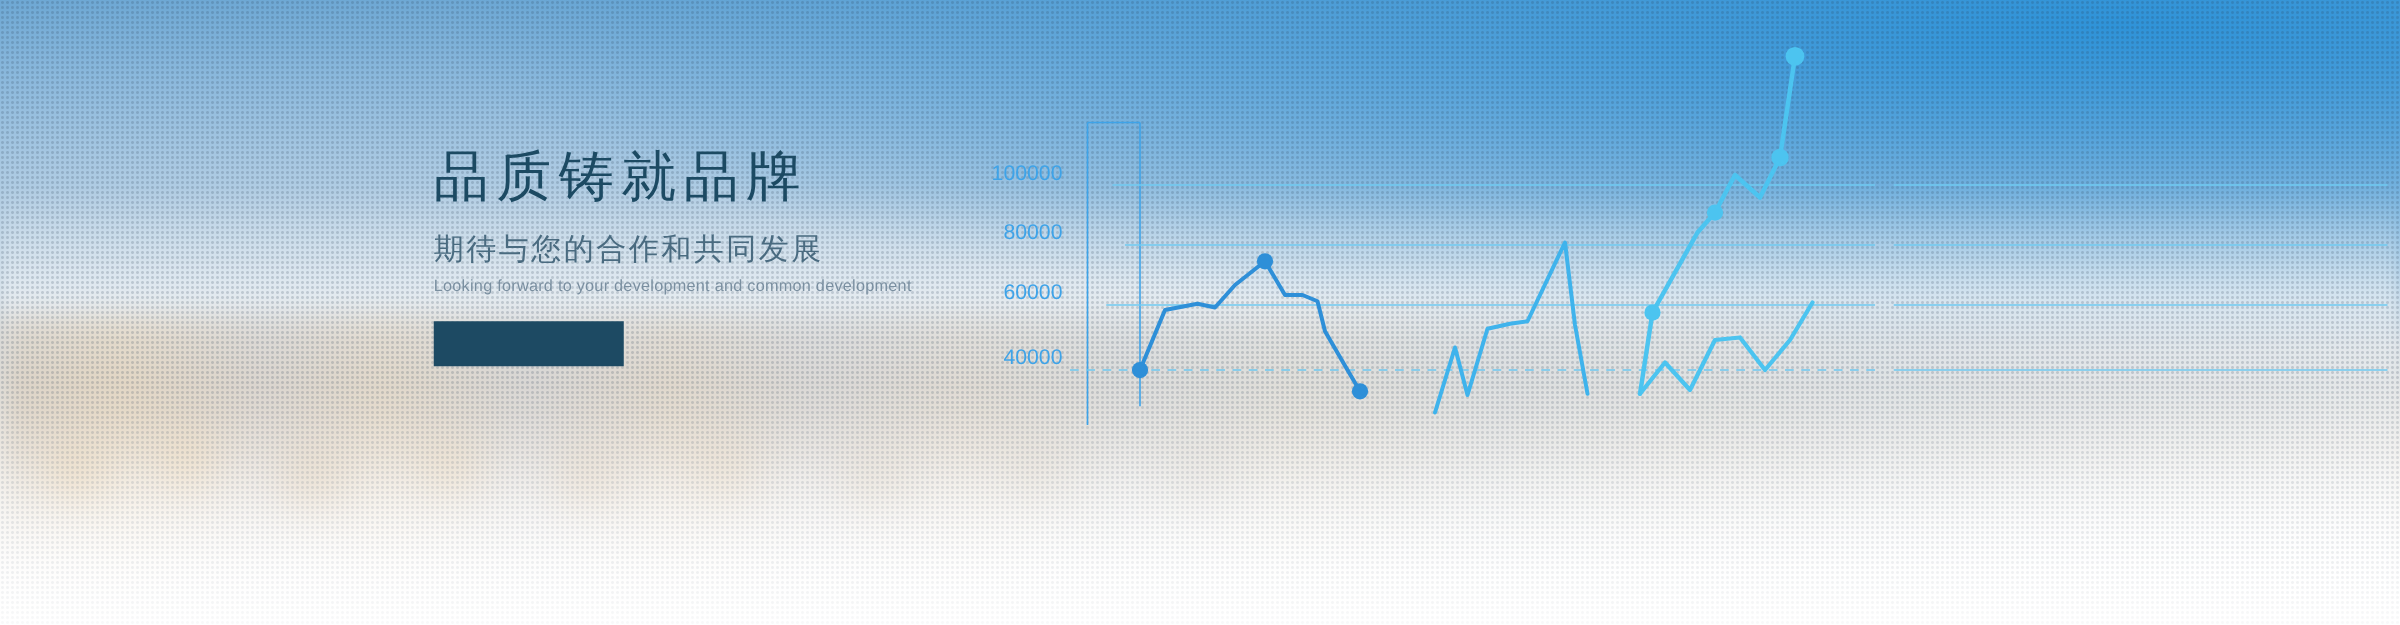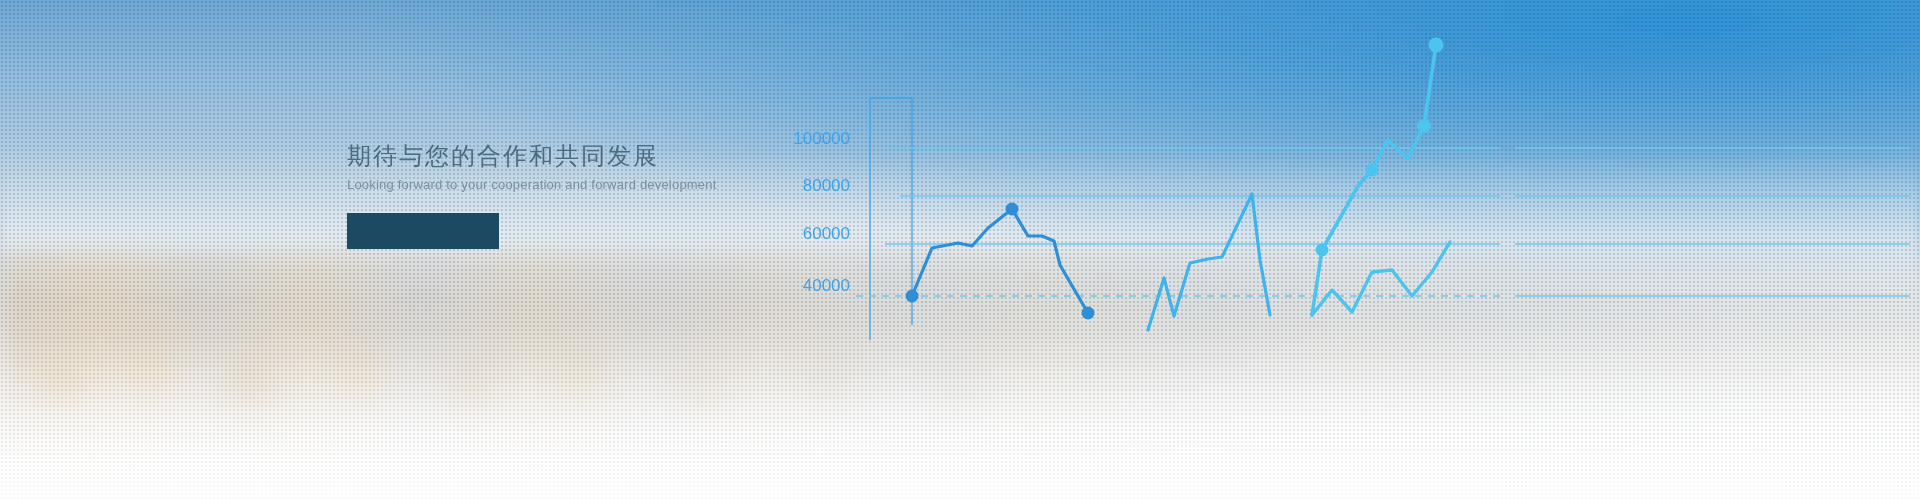--- a/index.html
+++ b/index.html
@@ -113,22 +113,23 @@
 <div class="banner">
 
   <div class="bg-sky"></div>
   <div class="bg-city"></div>
   <div class="bg-blobs"></div>
   <div class="bg-haze"></div>
   <div class="bg-dots"></div>
   <div class="bg-dots-fade"></div>
 
   <div class="copy">
+    <h1 class="headline">品质铸就品牌</h1>
     <p class="subhead">期待与您的合作和共同发展</p>
-    <p class="eng">Looking forward to your cooperation and forward development</p>
+    <p class="eng">Looking forward to your development and common development</p>
     <button class="cta"></button>
   </div>
 
   <div class="chart">
     <svg viewBox="0 0 1160 500" xmlns="http://www.w3.org/2000/svg">
 
       <text class="ylabel" x="90" y="144">100000</text>
       <text class="ylabel" x="90" y="191">80000</text>
       <text class="ylabel" x="90" y="239">60000</text>
       <text class="ylabel" x="90" y="291">40000</text>

